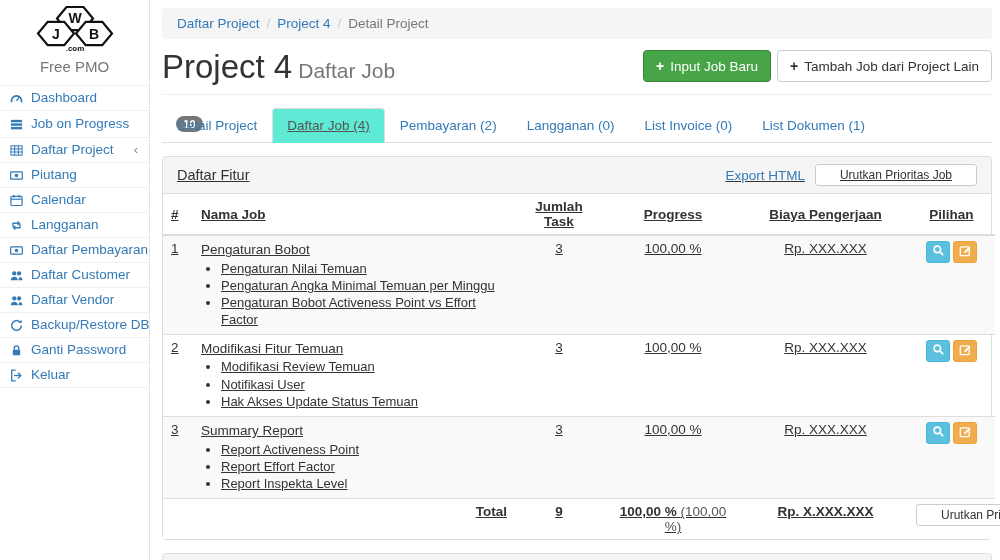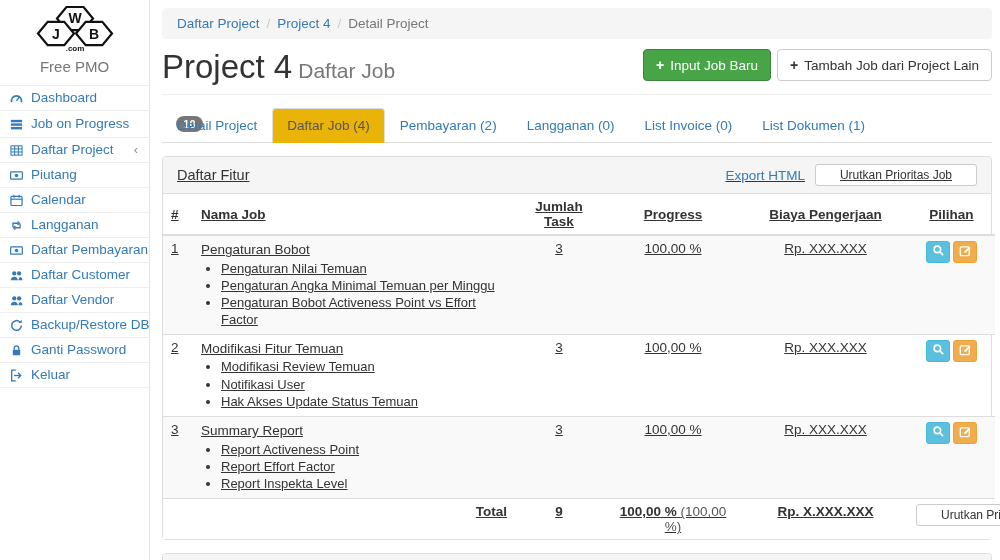--- a/index.html
+++ b/index.html
@@ -26,36 +26,36 @@
   .side-chevron { color:#8a8a8a; font-size:13px; padding-right:2px; }
 
   
   .main { position:absolute; left:150px; right:0; top:0; bottom:0; padding:8px 8px 0 12px; }
 
   .breadcrumb { background:#f5f5f5; border-radius:4px; padding:8px 15px;
     font-size:13.5px; color:#777; }
   .breadcrumb a { color:#337ab7; }
   .crumb-sep { color:#ccc; margin:0 7px; }
 
-  .page-header { display:flex; justify-content:space-between; align-items:flex-start;
+  .page-header { display:flex; justify-content:space-between; align-items:center;
     margin-top:10px; padding-bottom:9px; border-bottom:1px solid #eee; }
   .page-title { font-size:33px; font-weight:400; color:#333; line-height:1.1; }
   .page-subtitle { font-size:21px; color:#777; margin-left:6px; font-weight:400; }
   .header-buttons { display:flex; gap:6px; padding-bottom:2px; }
   .btn { display:inline-flex; align-items:center; gap:6px; border-radius:4px;
     font-size:13.5px; padding:7px 12px; cursor:pointer; border:1px solid #ccc;
     background:#fff; color:#333; white-space:nowrap; }
   .btn .plus { font-weight:bold; font-size:14px; }
   .btn-success { background:#47a447; border-color:#398439; color:#fff; }
 
   
   .tabs { display:flex; margin-top:13px; border-bottom:1px solid #ddd; }
   .tab { padding:9px 14px; font-size:13.5px; color:#337ab7; cursor:pointer;
     border:1px solid transparent; margin-bottom:-1px; border-radius:4px 4px 0 0; }
-  .tab.active { color:#555; background:#eab308; border-color:#ddd #ddd transparent; cursor:default; }
+  .tab.active { color:#555; background:#5eead4; border-color:#ddd #ddd transparent; cursor:default;text-decoration:underline; }
 
   
   .panel { border:1px solid #ddd; border-radius:4px; margin-top:13px; background:#fff;text-decoration:underline; }
   .panel-heading { background:#f5f5f5; border-bottom:1px solid #ddd;
     border-radius:4px 4px 0 0; padding:7px 14px; display:flex; align-items:center; }
   .panel-title { font-size:14.5px; color:#333; flex:1 1 auto; }
   .export-link { color:#337ab7; font-size:13.5px; margin-right:10px; cursor:pointer; }
   .btn-sm { font-size:12px; padding:3px 24px; border:1px solid #ccc; border-radius:3px;
     background:#fff; color:#333; cursor:pointer; white-space:nowrap; }
 

